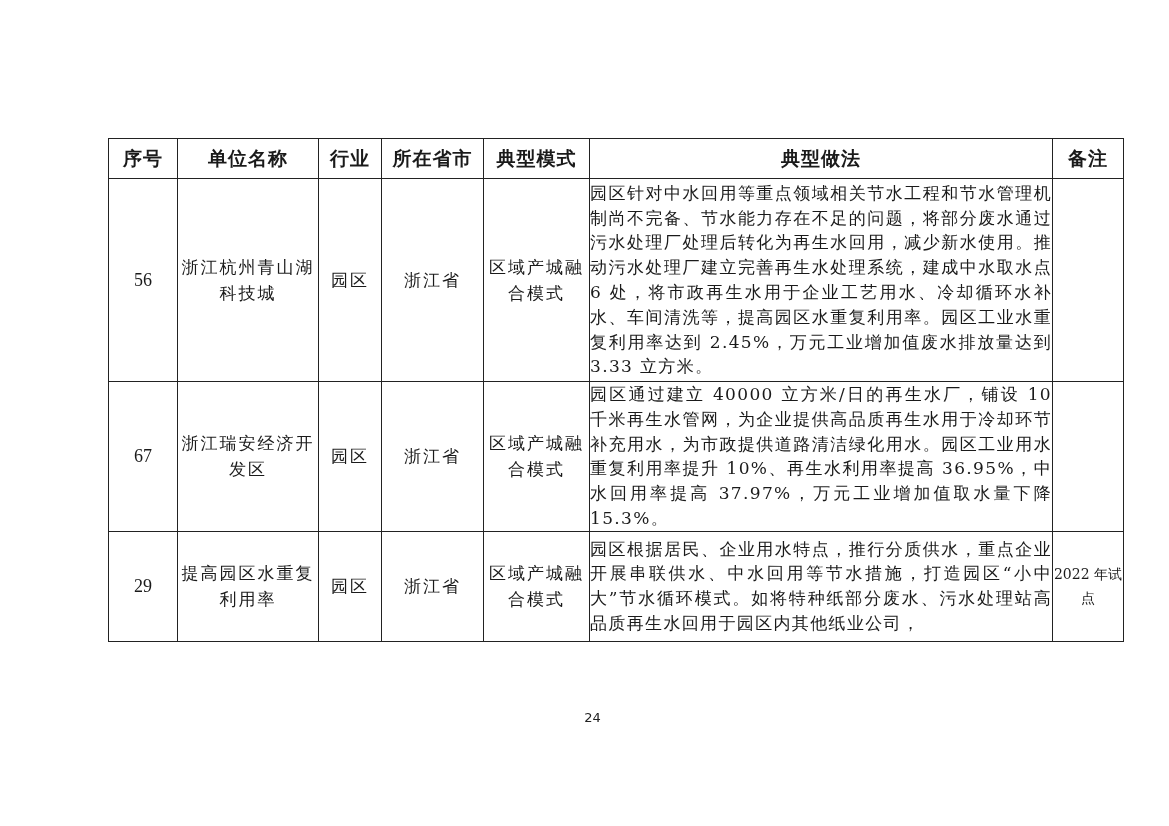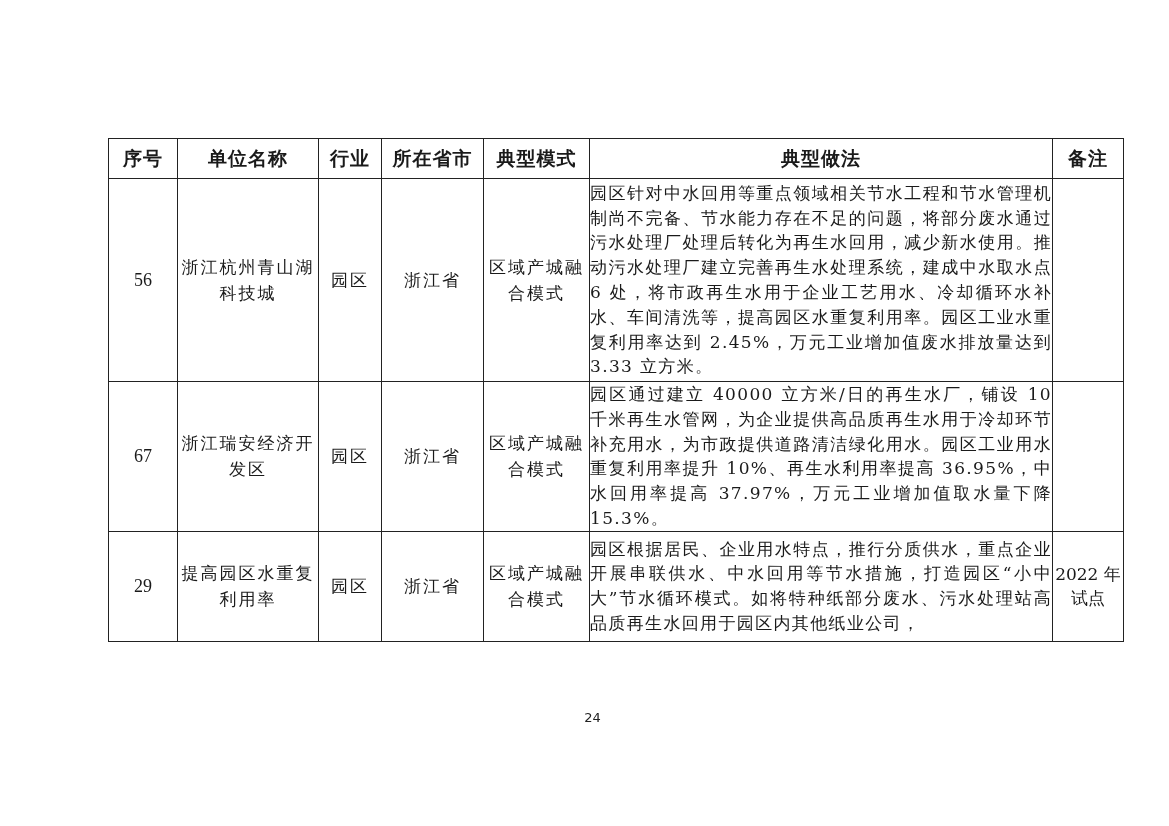--- a/index.html
+++ b/index.html
@@ -5,21 +5,21 @@
   html, body { margin: 0; padding: 0; background: #ffffff; }
   body { width: 1169px; height: 826px; position: relative; overflow: hidden;
          font-family: "DejaVu Serif", "Liberation Serif", serif; color: #1a1a1a; }
   .page { position: absolute; left: 12px; top: 0; width: 1169px; height: 826px; background: #fff; }
   table.doc { position: absolute; left: 96px; top: 138px; border-collapse: collapse; table-layout: fixed; width: 1015px; }
   table.doc td, table.doc th { border: 1.5px solid #222; padding: 0; vertical-align: middle; }
   th { font-family: "DejaVu Sans", "Liberation Sans", sans-serif; font-weight: bold; font-size: 19px; height: 39px; text-align: center; letter-spacing: 1px; }
   td.c { text-align: center; font-size: 17px; line-height: 26px; letter-spacing: 2px; }
   td.num { text-align: center; font-size: 18px; font-family: "Liberation Serif", serif; }
   td.txt { font-size: 17px; line-height: 24.8px; padding: 0 6px 0 7px; text-align: justify; text-align-last: left; letter-spacing: 1.35px; vertical-align: top; }
-  td.note { text-align: center; font-size: 17px; line-height: 24px; }
+  td.note { text-align: center; font-size: 14px; line-height: 24px; }
   .pagenum { position: absolute; left: 0; width: 1161px; top: 710px; text-align: center; font-family: "DejaVu Sans", sans-serif; font-size: 13px; color: #222; }
 </style>
 </head>
 <body>
 
 <div class="page">
   <table class="doc">
     <colgroup>
       <col style="width:69px">
         <col style="width:141px">

